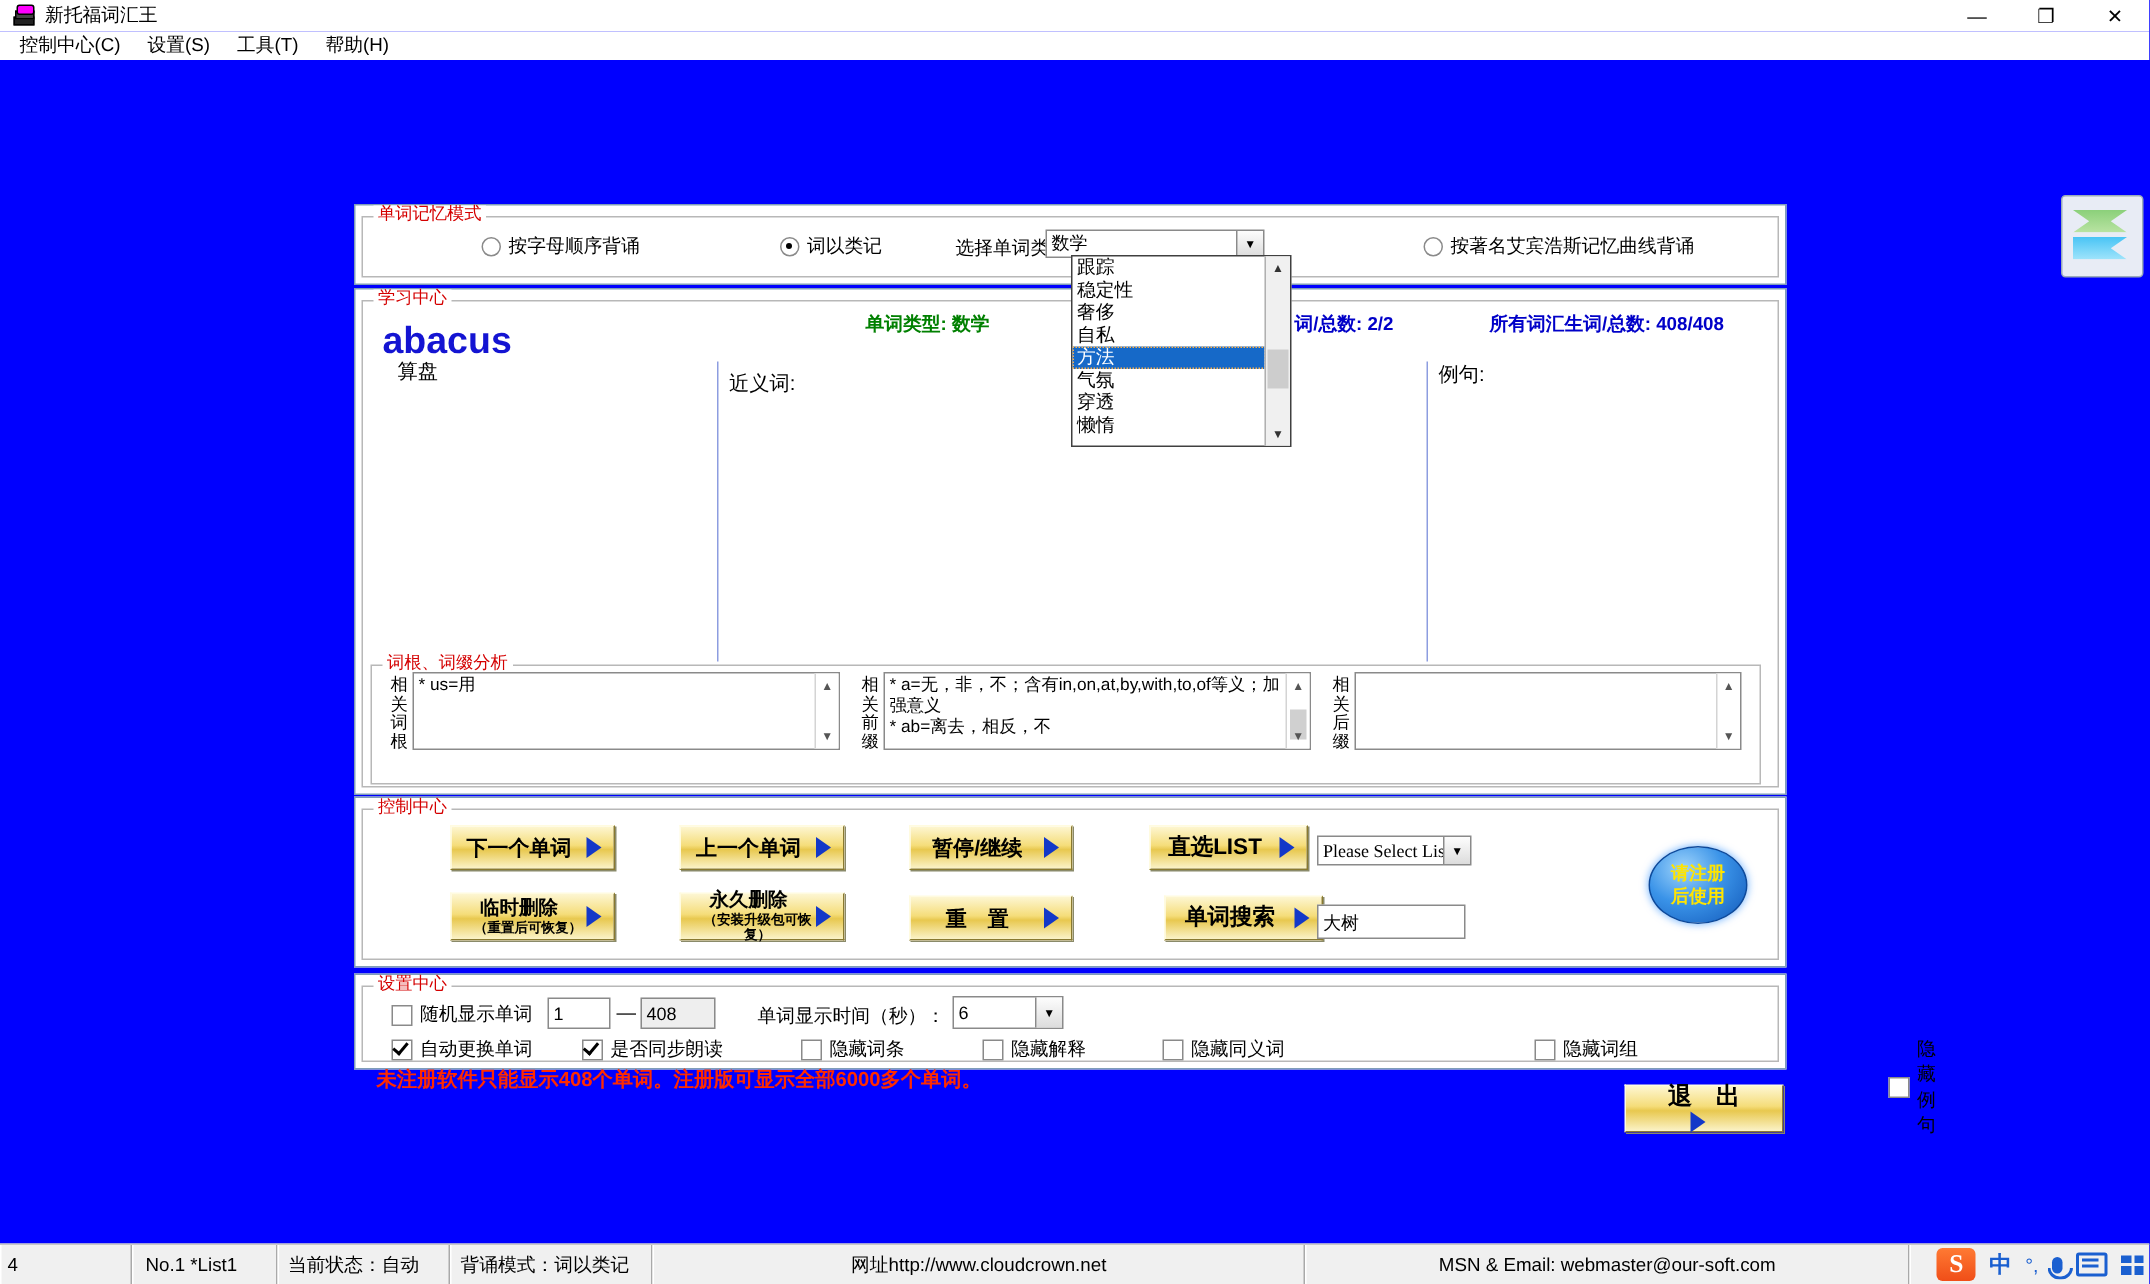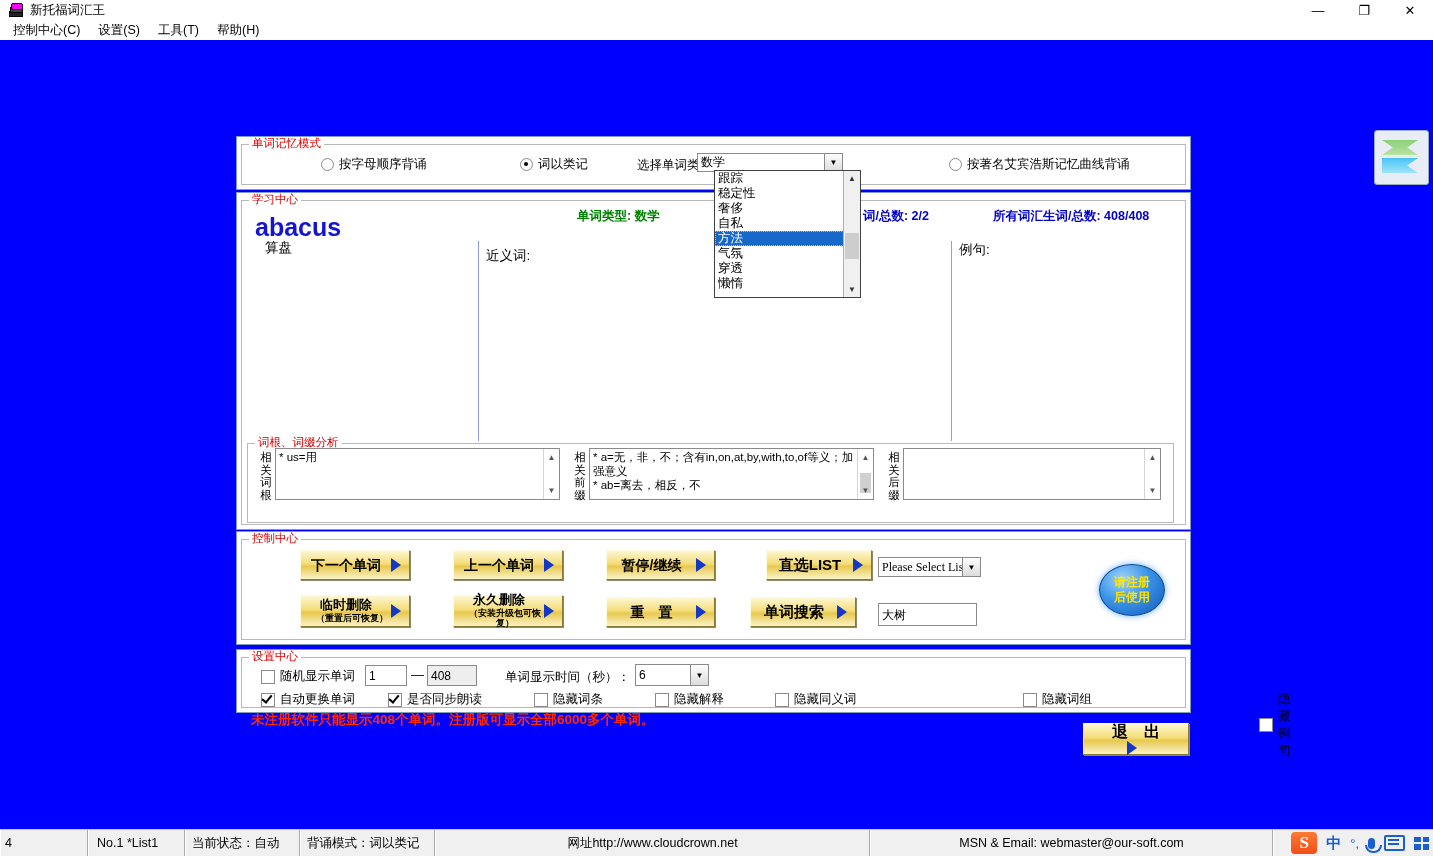--- a/index.html
+++ b/index.html
@@ -302,21 +302,21 @@
     <span class="lbl">
       <span>永久删除</span>
       <span class="sub">（安装升级包可恢复）</span>
     </span>
     <span class="tri"></span>
   </div>
   <div class="gbtn" style="left:369px;top:65px;width:109px;height:30px;font-size:14px;">
     <span class="lbl">重　置</span>
     <span class="tri"></span>
   </div>
-  <div class="gbtn" style="left:513px;top:65px;width:106px;height:30px;font-size:15px;">
+  <div class="gbtn" style="left:539px;top:65px;width:106px;height:30px;font-size:15px;">
     <span class="lbl">单词搜索</span>
     <span class="tri"></span>
   </div>
   <div class="tbox" style="position:absolute;left:641px;top:71px;width:99px;height:23px;line-height:20px;">大树</div>
 
   <div id="register-btn" style="left:862px;top:32px;">
     <span>请注册</span>
     <span>后使用</span>
   </div>
 </div>

